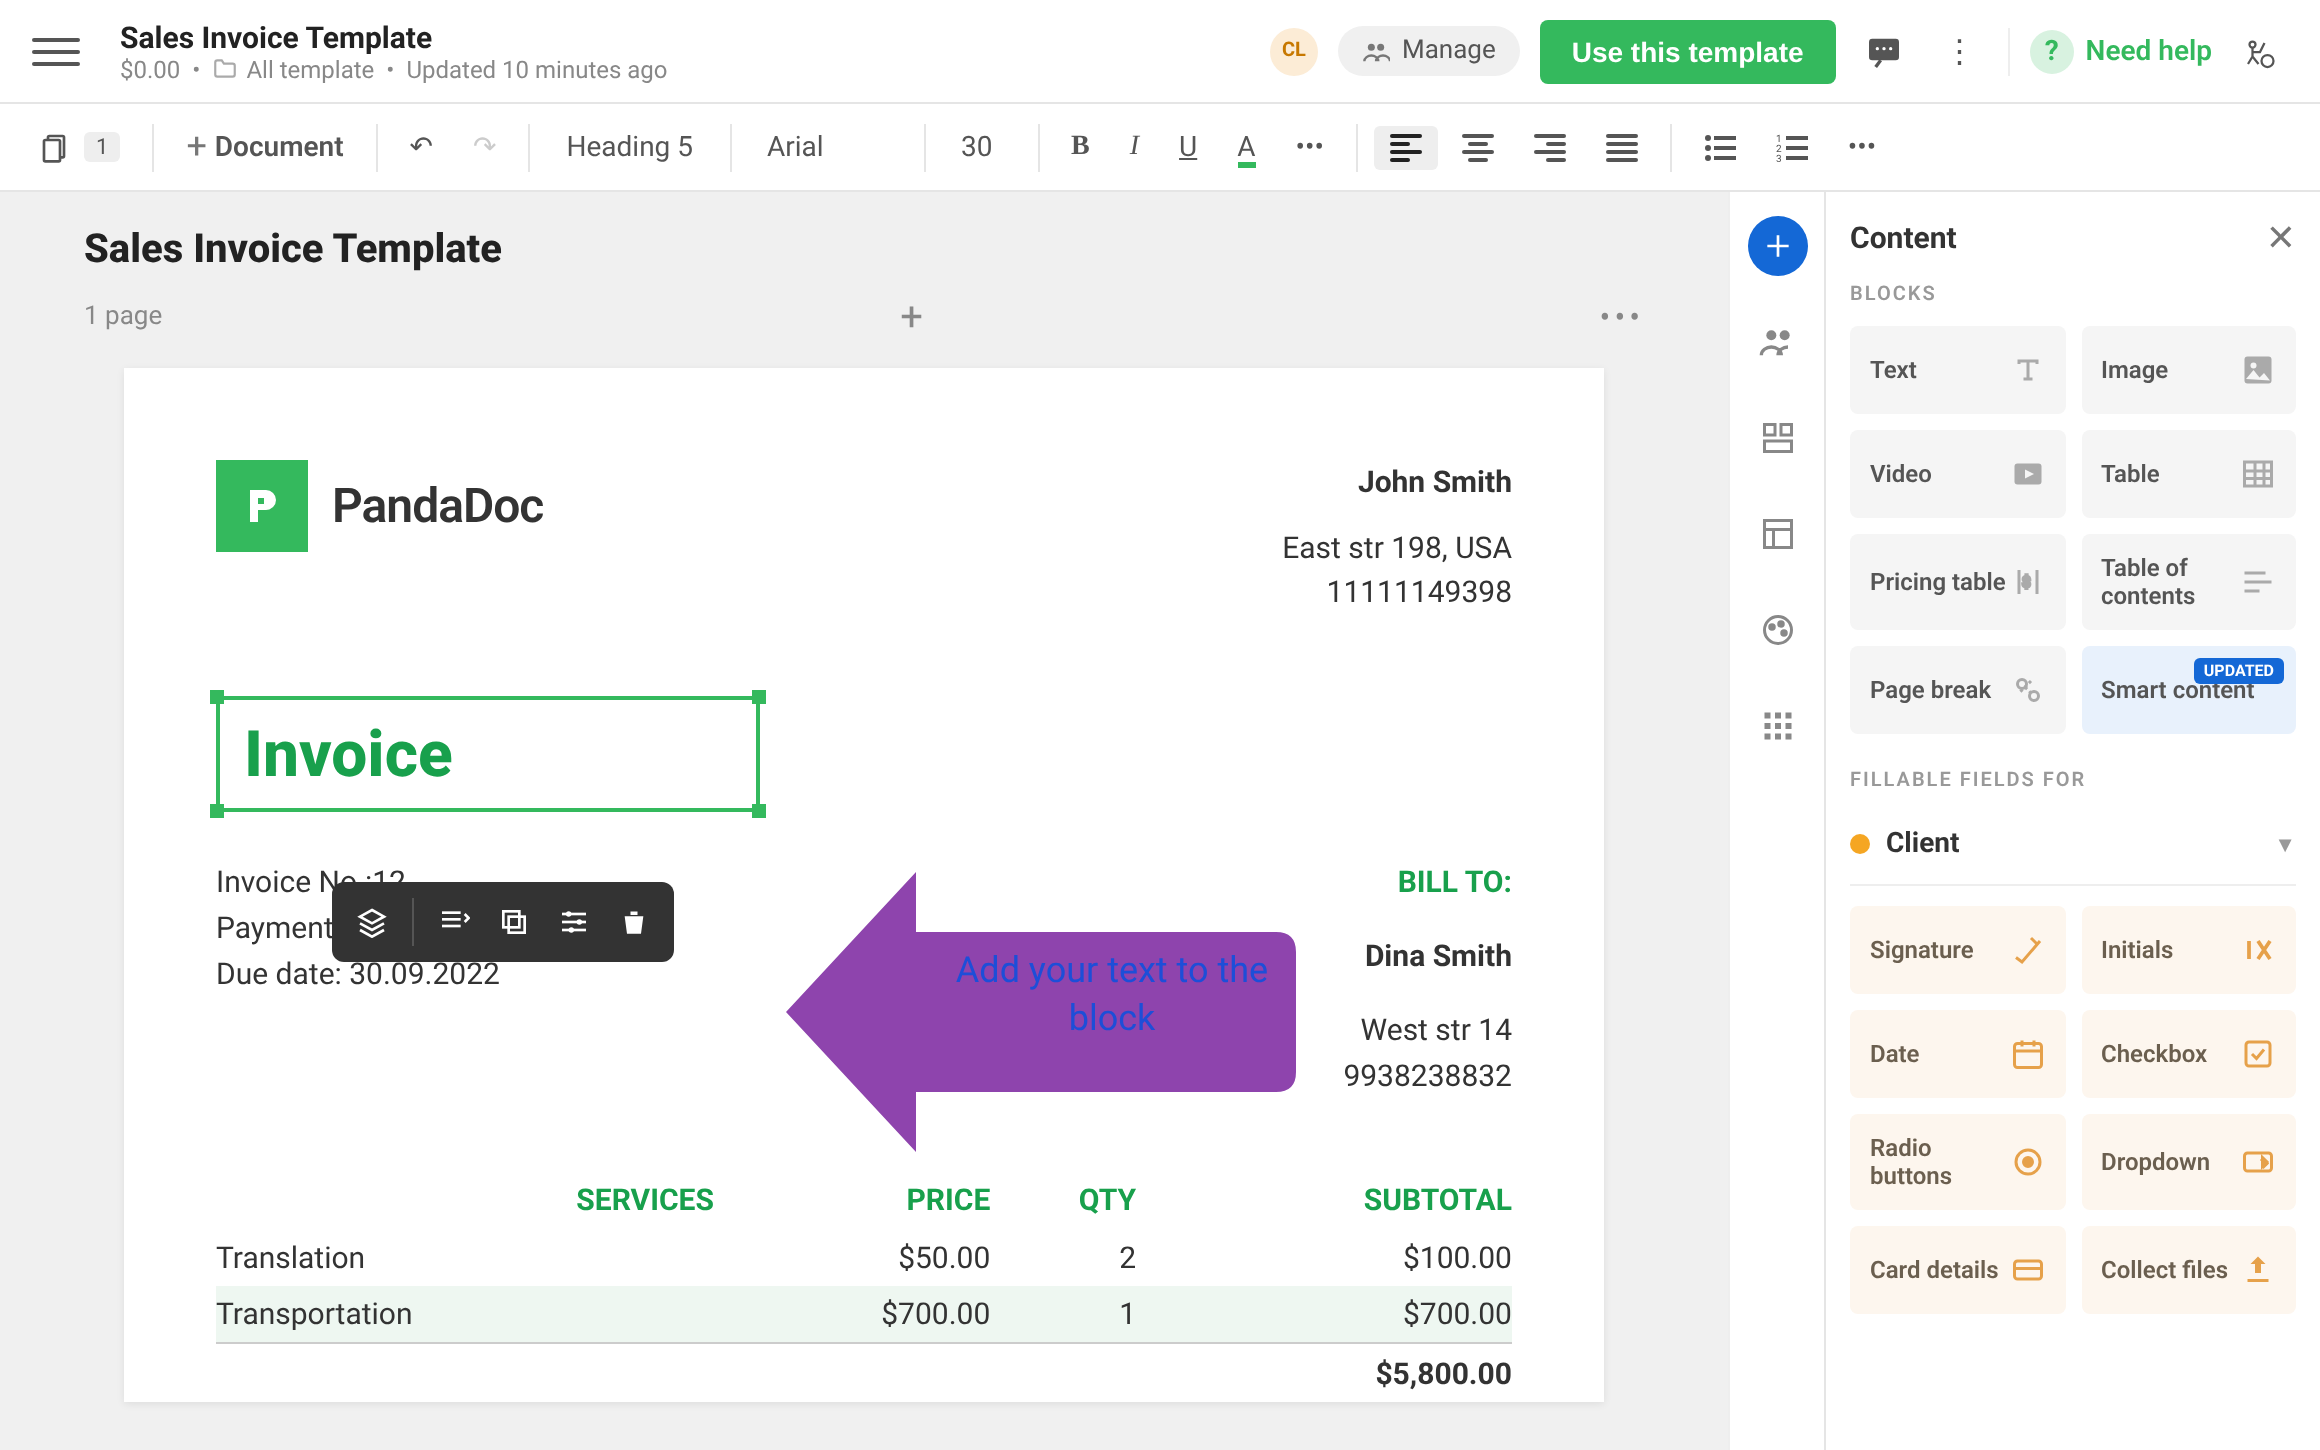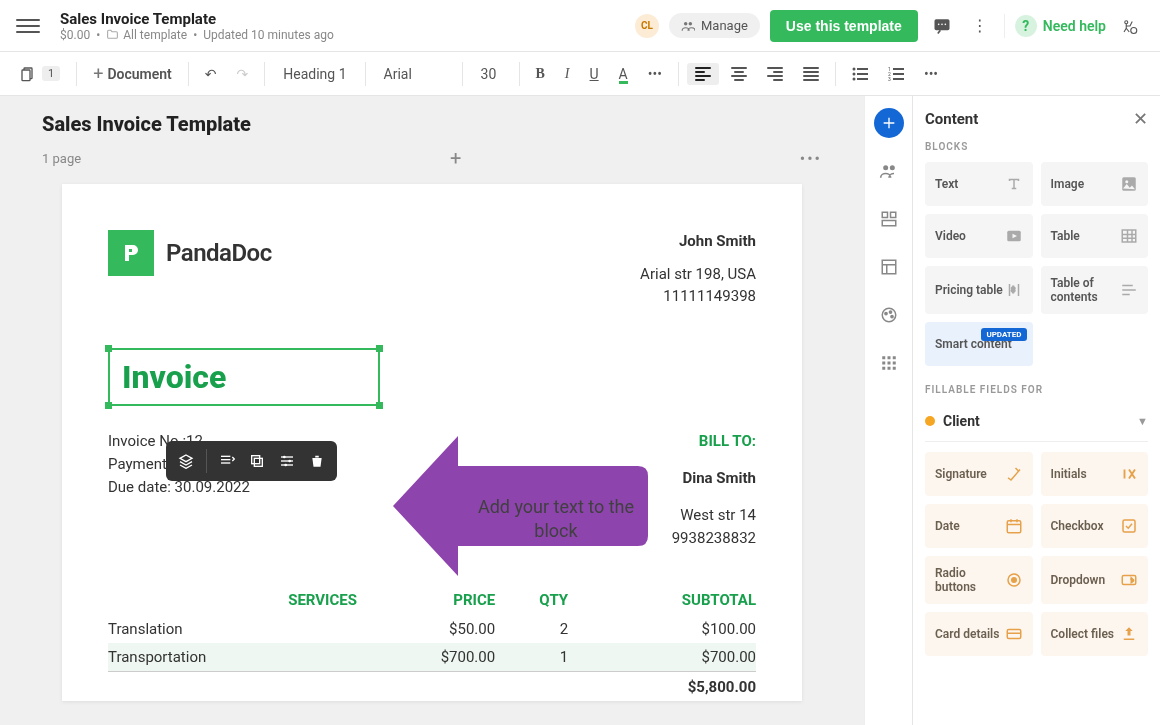--- a/index.html
+++ b/index.html
@@ -50,21 +50,21 @@
 .float-toolbar .ft-btn { width:28px; height:28px; display:flex; align-items:center; justify-content:center; color:#fff; cursor:pointer; border-radius:3px; }
 .ft-divider{ width:1px; background:#555; margin:2px 4px;}
 .invoice-block { border:2px solid #34b95d; padding:8px 12px; margin-top:30px; width:272px; position:relative; }
 .invoice-block .corner-tl{position:absolute;top:-5px;left:-5px;width:7px;height:7px;background:#34b95d;}
 .invoice-block .corner-tr{position:absolute;top:-5px;right:-5px;width:7px;height:7px;background:#34b95d;}
 .invoice-block .corner-bl{position:absolute;bottom:-5px;left:-5px;width:7px;height:7px;background:#34b95d;}
 .invoice-block .corner-br{position:absolute;bottom:-5px;right:-5px;width:7px;height:7px;background:#34b95d;}
 .invoice-word { font-size:32px; font-weight:800; color:#18a04c; }
 .tooltip-arrow { position:absolute; left:388px; top:340px; }
 .arrow-shape { fill:#8e44ad; }
-.tooltip-text { position:absolute; left:78px; top:38px; width:180px; text-align:center; color:#404040; font-size:18px; line-height:1.35;margin-top:21px; }
+.tooltip-text { position:absolute; left:78px; top:38px; width:180px; text-align:center; color:#1d4ed8; font-size:18px; line-height:1.35; }
 .bill-section { display:flex; justify-content:space-between; margin-top:24px; font-size:15px; }
 .bill-left { line-height:1.55; }
 .bill-right { text-align:right; line-height:1.55; }
 .bill-label { color:#18a04c; font-weight:700; margin-bottom:14px; }
 .bill-right .name { font-weight:700; margin-bottom:14px; }
 .services-table { width:100%; margin-top:34px; font-size:15px; border-collapse:collapse; }
 .services-table th { text-align:right; color:#18a04c; font-weight:700; padding:6px 0; }
 .services-table th.r, .services-table td.r { text-align:right;margin-top:24px; }
 .services-table td { padding:5px 0; }
 .services-table tr.alt { background:#eef7f1; }
@@ -162,21 +162,21 @@
   </div>
   <div class="tb-divider"></div>
   <div class="tb-btn">
     <span style="font-size:18px;color:#777;">+</span>
     <span style="font-weight:600;">Document</span>
   </div>
   <div class="tb-divider"></div>
   <div class="tb-btn">↶</div>
   <div class="tb-btn" style="color:#ccc;">↷</div>
   <div class="tb-divider"></div>
-  <div class="tb-select">Heading 1</div>
+  <div class="tb-select">Heading 5</div>
   <div class="tb-divider"></div>
   <div class="tb-select">Arial</div>
   <div class="tb-divider"></div>
   <div class="tb-select" style="min-width:40px;">30</div>
   <div class="tb-divider"></div>
   <div class="tb-btn bold">B</div>
   <div class="tb-btn italic">I</div>
   <div class="tb-btn underline-icon">U</div>
   <div class="tb-btn">
       <span class="color-A">A</span>
@@ -258,21 +258,21 @@
           <div class="pd-square">
               <svg width="24" height="24" viewBox="0 0 24 24" fill="#fff">
                 <path d="M6 4h8a5 5 0 010 10H10v6H6V4z"></path>
                 <rect x="10" y="8" width="3" height="3" fill="#34b95d"></rect>
               </svg>
             </div>
           <span class="pd-text">PandaDoc</span>
         </div>
         <div class="right-info">
           <div class="name">John Smith</div>
-          <div>Arial str 198, USA</div>
+          <div>East str 198, USA</div>
           <div>11111149398</div>
         </div>
       </div>
 
       <div class="invoice-block">
         <span class="corner-tl"></span>
           <span class="corner-tr"></span>
           <span class="corner-bl"></span>
           <span class="corner-br"></span>
         <div class="invoice-word">Invoice</div>
@@ -477,20 +477,30 @@
         <div class="block-tile">
           <span>Table of contents</span>
           <span class="blk-icon">
             <svg width="18" height="18" viewBox="0 0 24 24" fill="#aaa">
               <rect x="3" y="5" width="14" height="2"></rect>
               <rect x="3" y="11" width="18" height="2"></rect>
               <rect x="3" y="17" width="10" height="2"></rect>
             </svg>
           </span>
         </div>
+        <div class="block-tile">
+          <span>Page break</span>
+          <span class="blk-icon">
+            <svg width="18" height="18" viewBox="0 0 24 24" fill="none" stroke="#aaa" stroke-width="2">
+              <circle cx="8" cy="8" r="3"></circle>
+              <circle cx="16" cy="16" r="3"></circle>
+              <path d="M10 10l4 4M14 6l-8 8" stroke-dasharray="2 2"></path>
+            </svg>
+          </span>
+        </div>
         <div class="block-tile updated">
           <span>Smart content</span>
           <span class="blk-icon"></span>
           <span class="upd-badge">UPDATED</span>
         </div>
       </div>
     <div class="section-label" style="margin-top:18px;">FILLABLE FIELDS FOR</div>
     <div class="client-row">
       <div class="left">
           <span class="orange-dot"></span>

